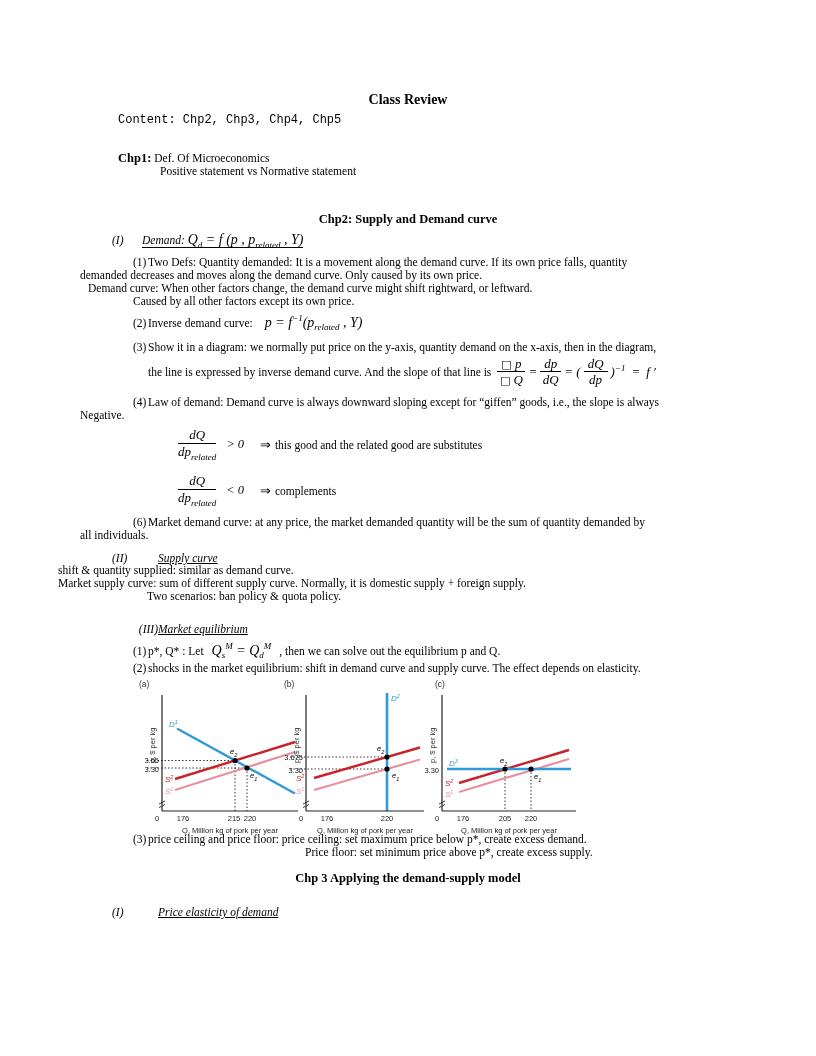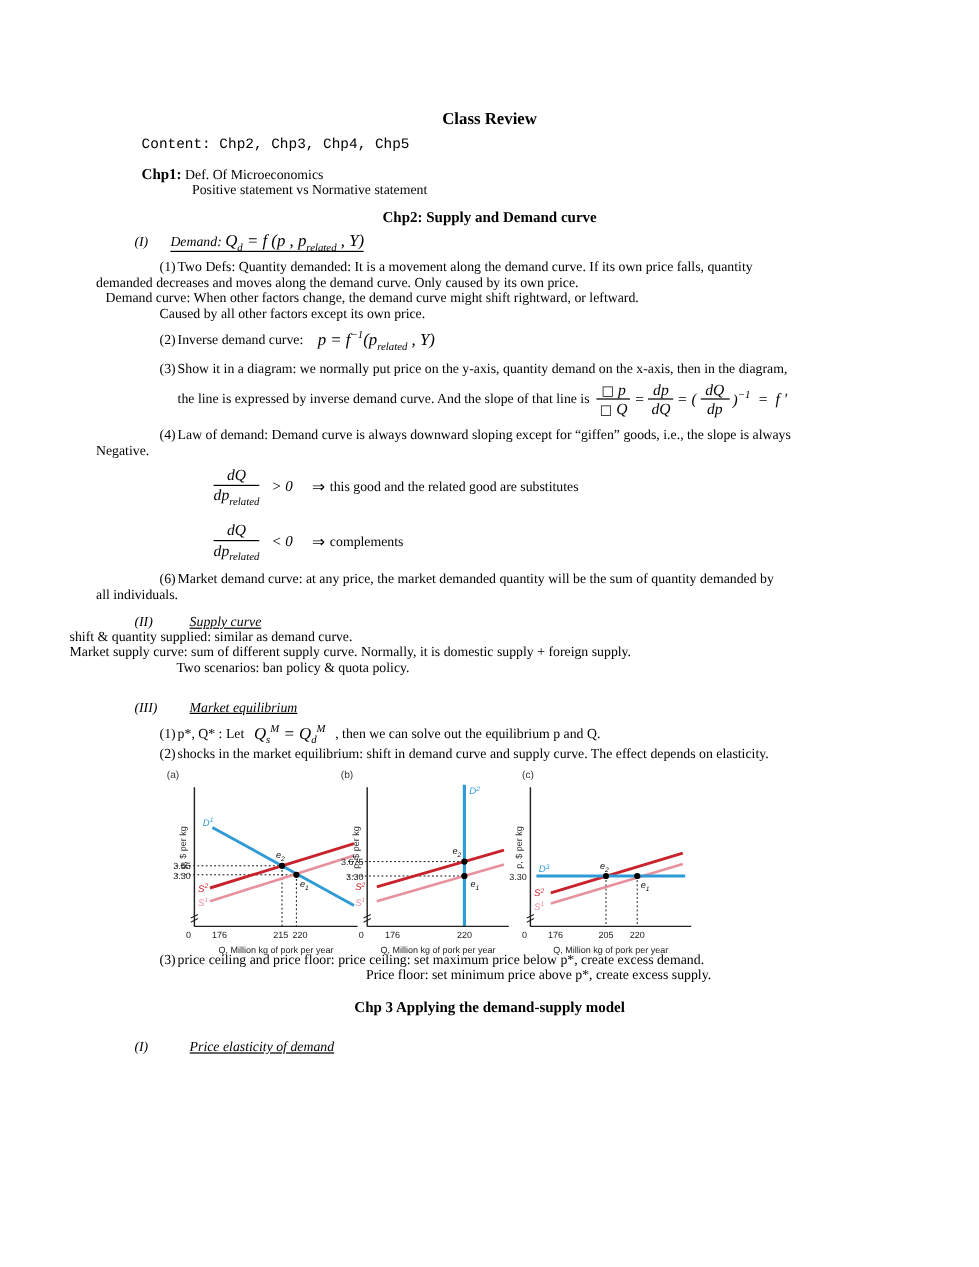--- a/index.html
+++ b/index.html
@@ -2,24 +2,24 @@
 <html><head>
 <meta charset="utf-8">
 <style>
   html,body{margin:0;padding:0;background:#fff;}
   .page{position:relative;width:816px;height:1056px;background:#fff;overflow:hidden;
         font-family:"Liberation Serif",serif;font-size:11.5px;color:#000;box-sizing:border-box;padding-top:92px;}
   .center{text-align:center;}
   .bold{font-weight:bold;}
   .title{font-size:14px;font-weight:bold;}
   .content-line{font-family:"Liberation Mono",monospace;font-size:12px;margin-top:5px;padding-left:118px;}
-  .chp1{margin-top:12px;padding-left:118px;line-height:13px;}
+  .chp1{margin-top:25px;padding-left:118px;line-height:13px;}
   .chp1 .lbl{font-weight:bold;font-size:12.5px;}
   .chp1 .ind{padding-left:42px;}
-  .h2{margin-top:8px;font-size:12.5px;}
+  .h2{margin-top:34px;font-size:12.5px;}
   .line{line-height:13px;}
   .sec-head{padding-left:112px;margin-top:5px;}
   .sec-head .rom{font-style:italic;display:inline-block;width:30px;}
   .sec-label{font-style:italic;text-decoration:underline;}
   .eqwrap{border-bottom:1.5px solid #000;padding-bottom:1px;}
   .eq{font-style:italic;font-family:"Liberation Serif",serif;font-size:14px;}
   .eq sub,.eq sup{font-size:9px;font-style:italic;}
   .item{padding-left:133px;}
   .item .mk{display:inline-block;width:15px;font-style:normal;}
   .cont{padding-left:80px;}
@@ -140,21 +140,21 @@
   <div class="sec-head vgap10">
     <span class="rom" style="width:46px;">(II)</span><span class="sec-label">Supply curve</span>
   </div>
   <div class="sec2block">
     <div class="line">shift &amp; quantity supplied: similar as demand curve.</div>
     <div class="line">Market supply curve: sum of different supply curve. Normally, it is domestic supply + foreign supply.</div>
     <div class="line ind2">Two scenarios: ban policy &amp; quota policy.</div>
   </div>
 
   <div class="sec-head vgap20">
-    <span class="rom" style="width:46px;">(III)</span><span class="sec-label">Market equilibrium</span>
+    <span class="rom" style="width:46px;text-align:right;">(III)</span><span class="sec-label">Market equilibrium</span>
   </div>
 
   <div class="equil-line vgap5">
     <span class="mk" style="display:inline-block;width:15px;">(1)</span>
     <span>p*, Q* : Let</span>
     <span class="eq" style="margin:0 8px;"><span>Q</span><sub>s</sub><sup>M</sup> <span>=</span> <span>Q</span><sub>d</sub><sup>M</sup></span>
     <span>, then we can solve out the equilibrium p and Q.</span>
   </div>
 
   <div class="item line">

